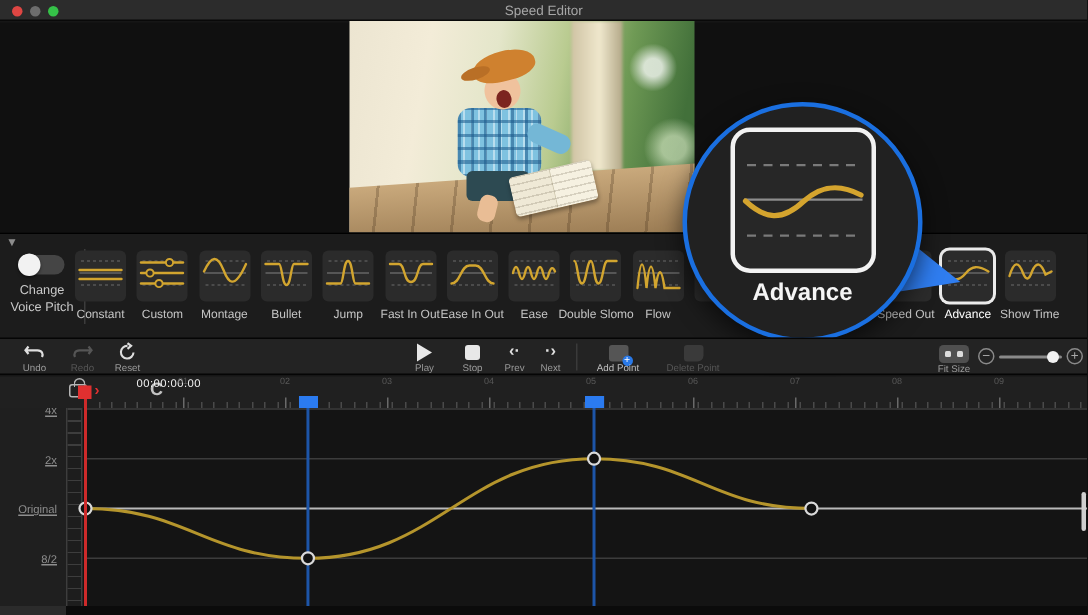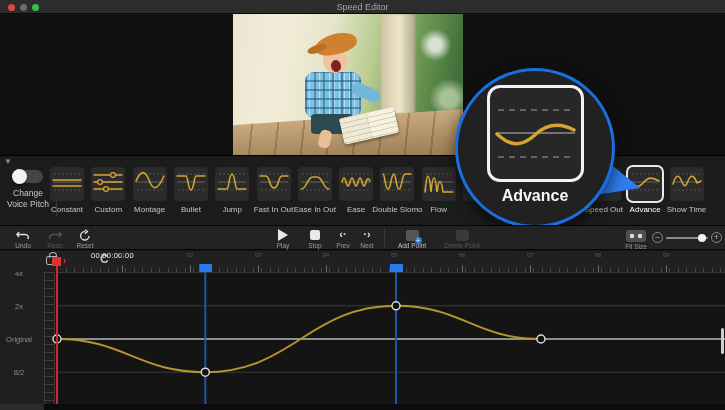--- a/index.html
+++ b/index.html
@@ -98,21 +98,21 @@
   .magnet-icon { position:absolute; left:100px; top:1px; font-size:12px; font-weight:bold; color:#c2c2c2; }
   .timecode { position:absolute; left:78px; top:0px; font-size:7.5px; color:#f0f0f0; letter-spacing:.3px;padding-left:13px; }
   .ruler { position:absolute; left:0; top:7px; width:725px; height:14px; }
   .tick { position:absolute; bottom:0; width:1px; background:#4a4a4a; }
   .tick.major { background:#6a6a6a; }
   .tick-label { position:absolute; top:-6px; font-size:6px; color:#585858; transform:translateX(-50%); }
   .pin-head { position:absolute; top:6px; width:13px; height:15px; background:#2b7bf0; transform:translateX(-6px);
               clip-path:polygon(0 0,100% 0,100% 55%,50% 100%,0 55%); }
   .tl-body { position:absolute; left:0; top:272px; width:725px; height:132px; background:#141414; overflow:hidden; }
   .gutter { position:absolute; left:0; top:0; width:44px; height:132px; background:#1f1f1f; }
-  .speed-label { position:absolute; left:0; width:38px; text-align:center; font-size:7.5px; color:#8e8e8e; }
+  .speed-label { position:absolute; left:0; width:38px; text-align:right; font-size:7.5px; color:#8e8e8e;text-decoration:underline; }
   .notches { position:absolute; left:44px; top:0; width:11px; height:132px; background:repeating-linear-gradient(180deg,#3d3d3d 0 1px,#1d1d1d 1px 8px);
              border-left:1px solid #3d3d3d; border-right:1px solid #3d3d3d; }
   #curve-svg { position:absolute; left:0; top:0; }
   .playhead { position:absolute; left:56px; top:257px; width:2px; height:147px; background:#cd2a2a; z-index:6; }
   .ph-square { position:absolute; left:-4px; top:0px; width:9px; height:9px; background:#e03030; }
   .ph-chev { position:absolute; left:7px; top:-2px; color:#e03030; font-size:10px; font-weight:bold; }
   .scroll-thumb { position:absolute; left:721px; top:328px; width:3px; height:26px; background:#cfcfcf; border-radius:2px; z-index:7; }
   .bottom-bar { position:absolute; left:0; top:404px; width:725px; height:6px; background:#0b0b0b; }
   .bottom-cap { position:absolute; left:0; top:0; width:44px; height:6px; background:#2b2b2b; }
 </style>

